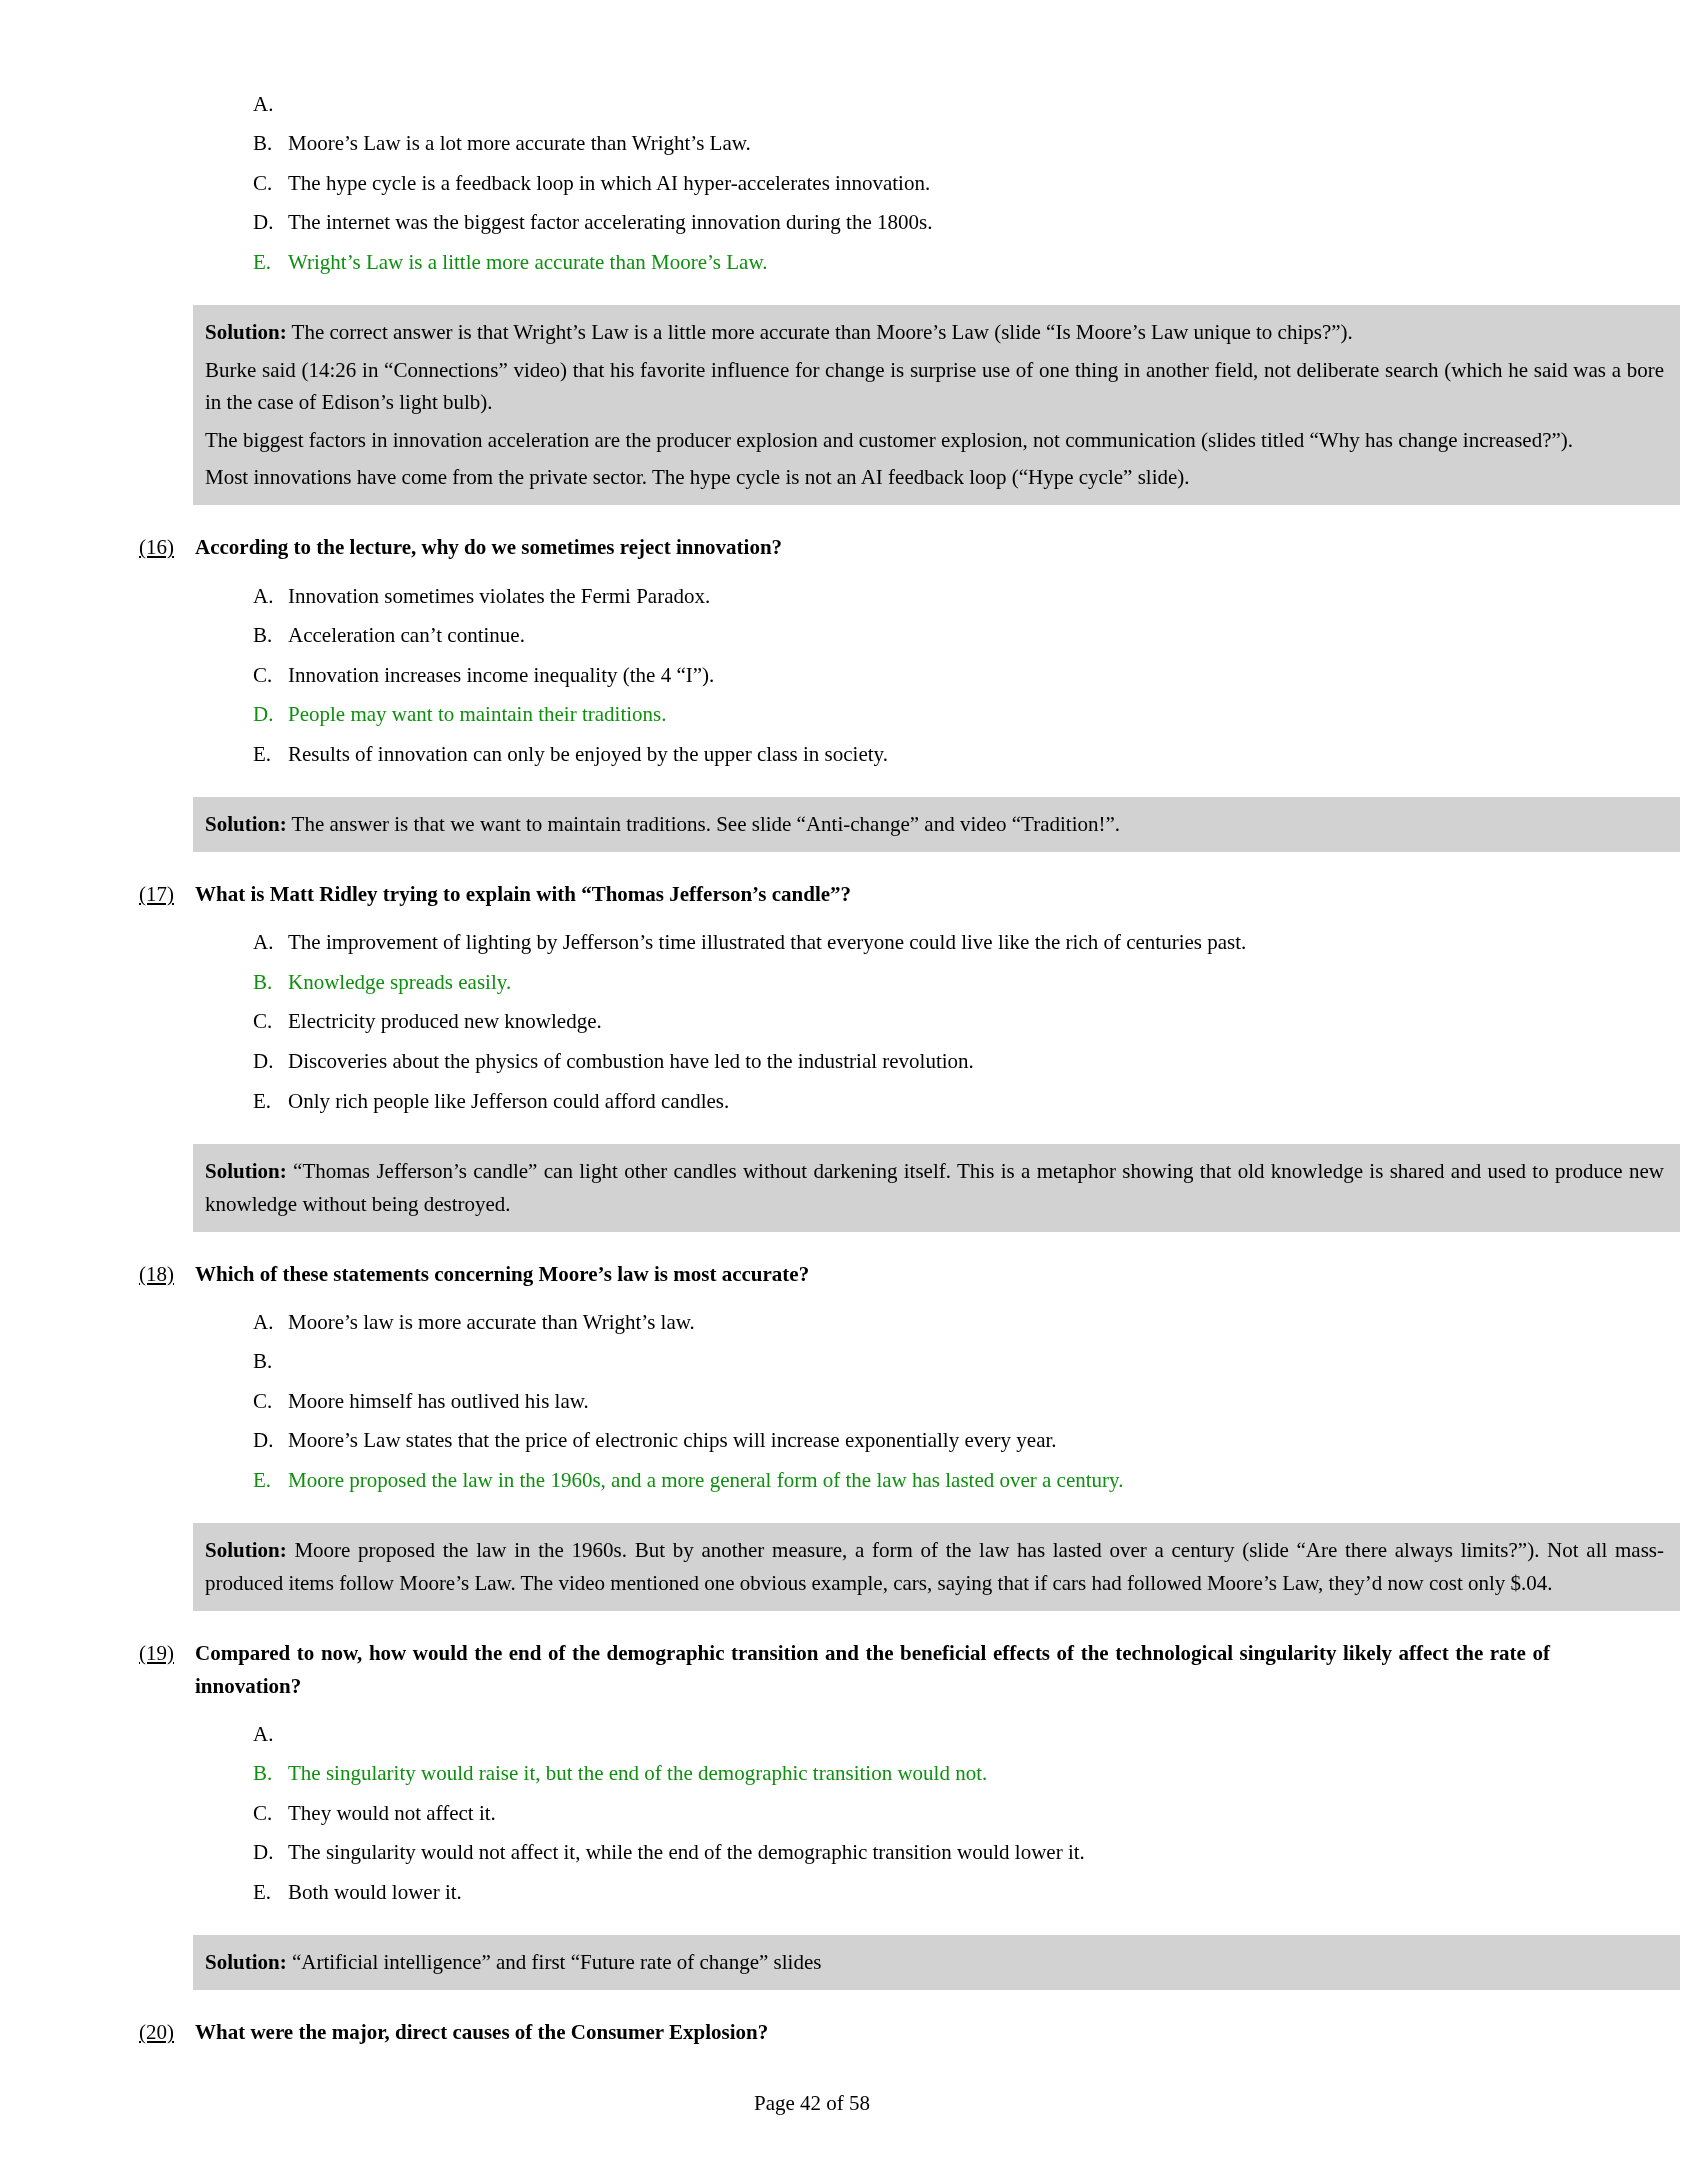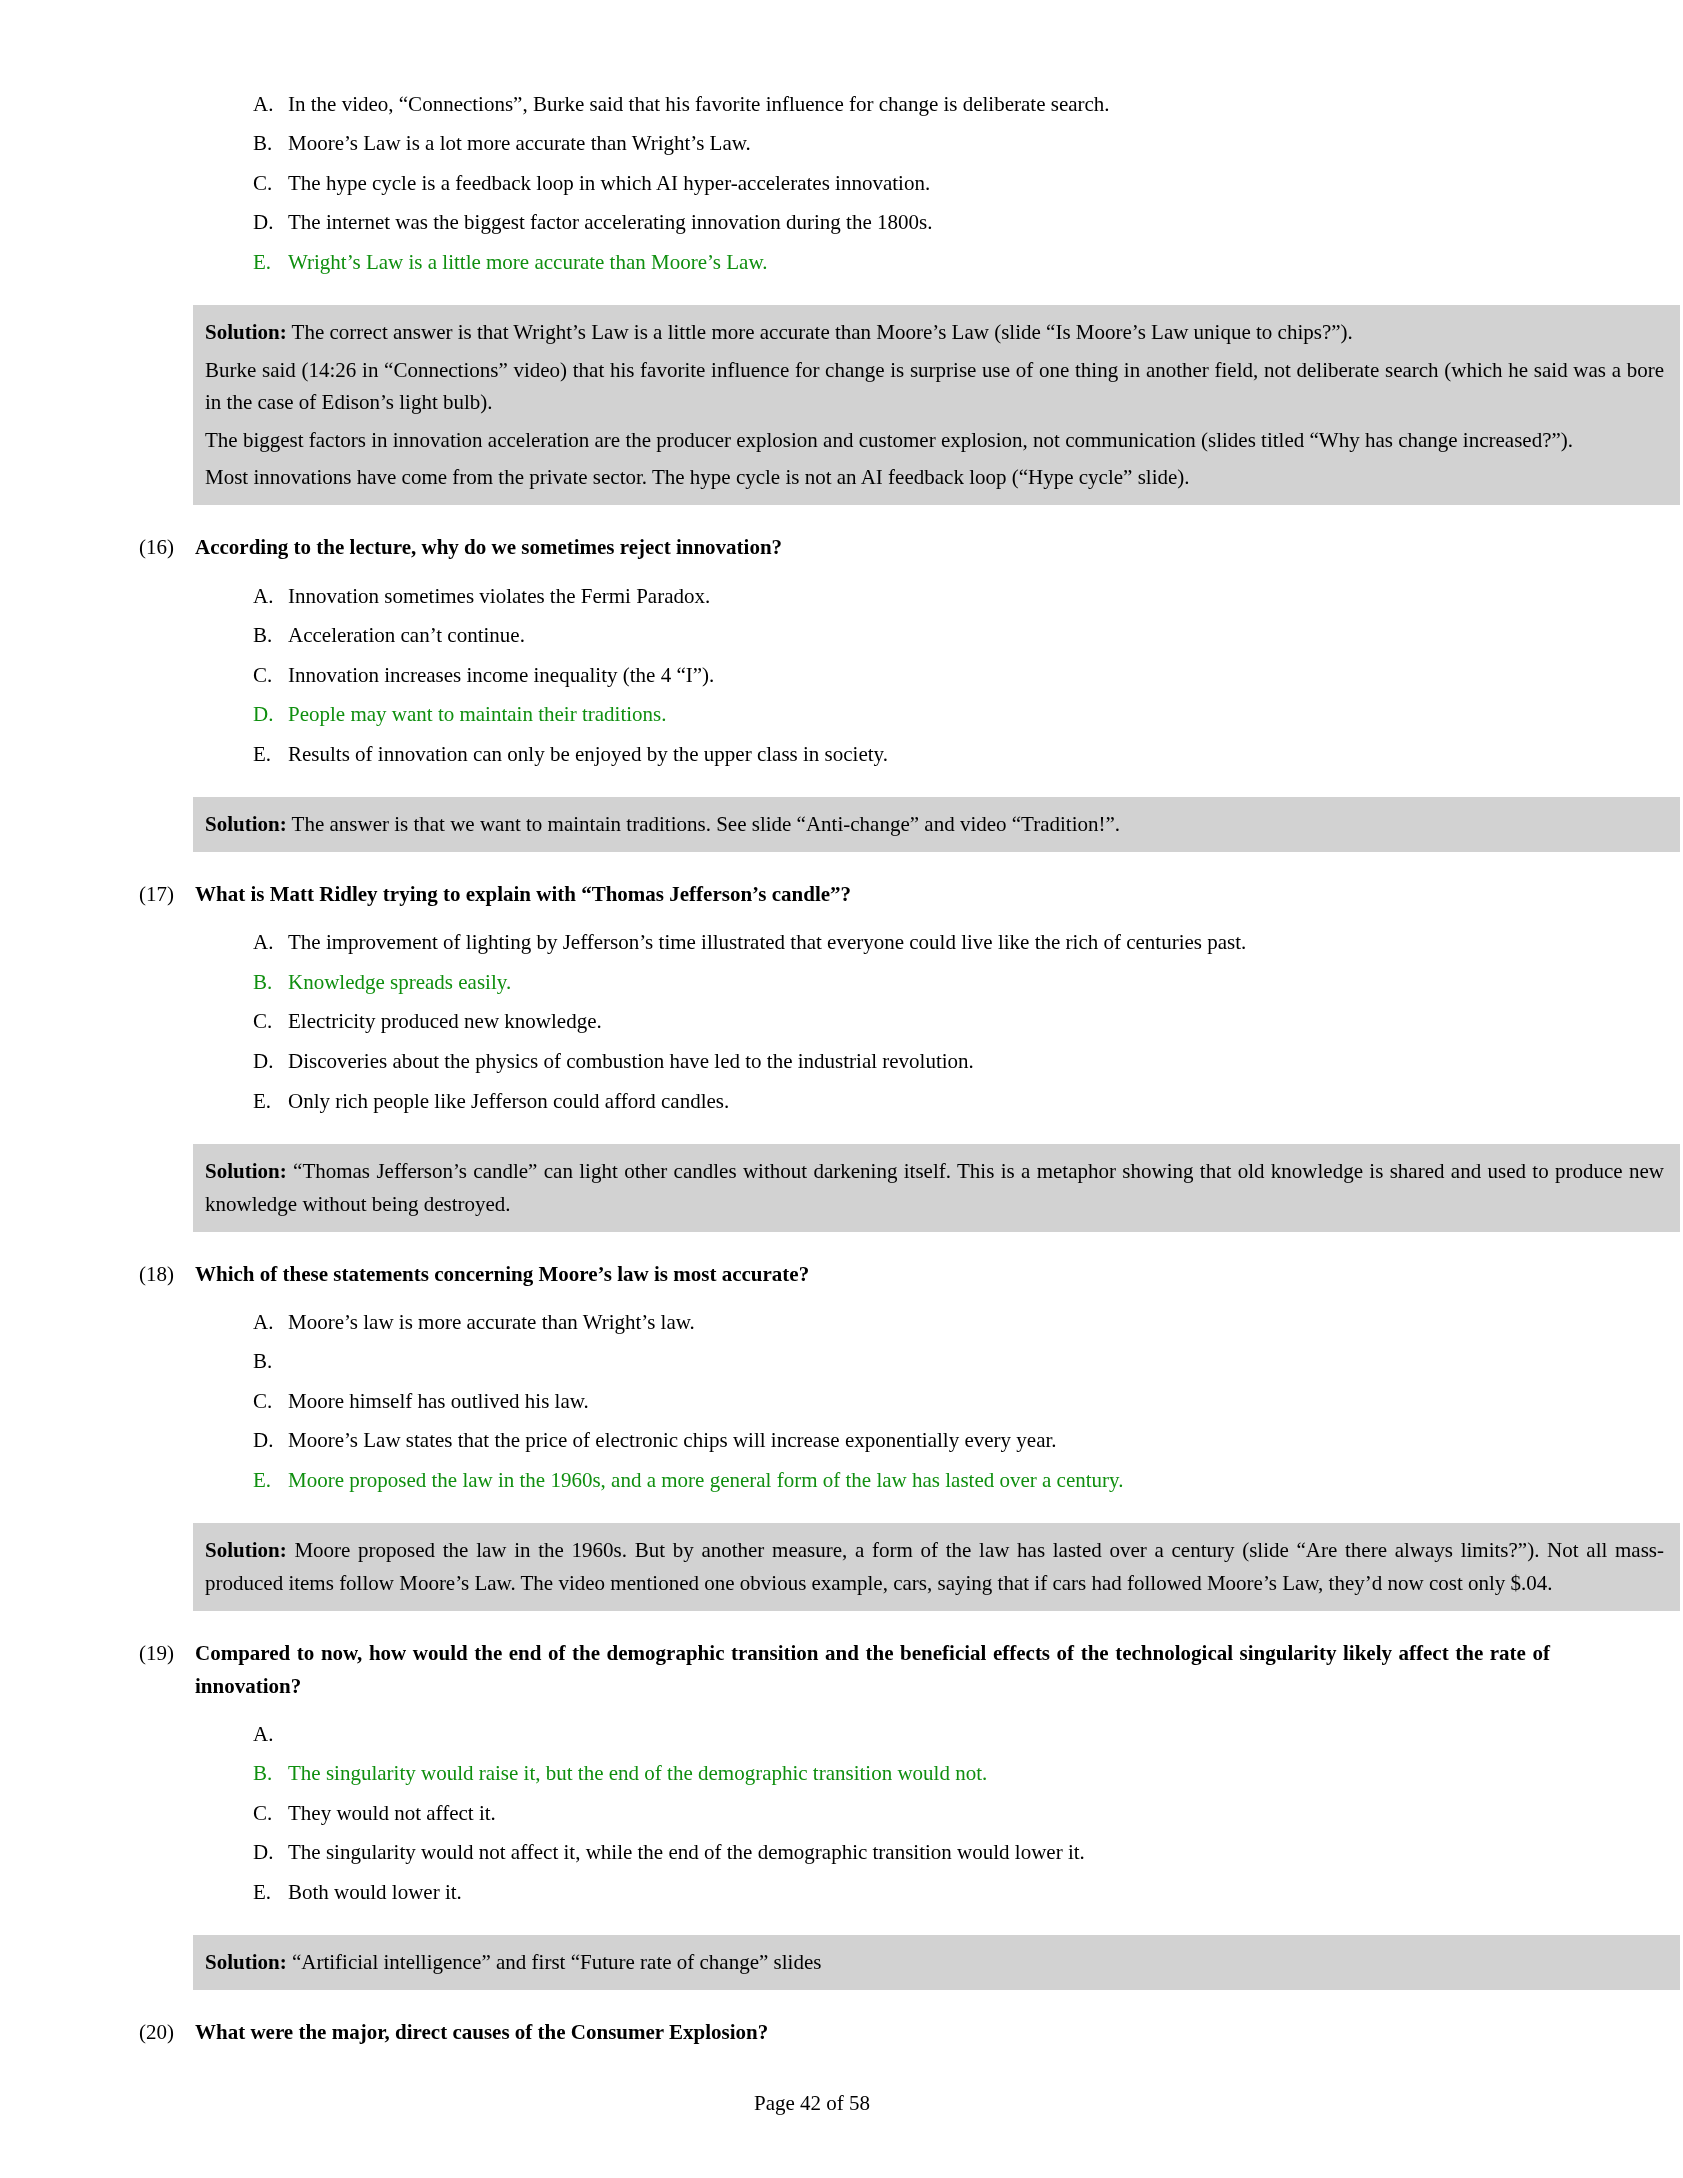--- a/index.html
+++ b/index.html
@@ -31,21 +31,21 @@
   .opt .letter { flex: 0 0 35px; }
   .opt .text { flex: 1; text-align: justify; }
   .opt.correct { color: var(--green, #0f8f0f); }
   
   .question {
     display: flex;
     align-items: baseline;
     margin: 26px 0 13px 0;
     line-height: 1.55;
   }
-  .question .qnum { flex: 0 0 56px; }
+  .question .qnum { flex: 0 0 56px; text-decoration: underline; }
   .question .qtext { flex: 1; text-align: justify; font-weight: bold; }
   
   .solution {
     background: var(--sol-bg, #d2d2d2);
     margin: 24px 0 0 54px;
     width: 1487px;
     padding: 9px 16px 9px 12px;
   }
   .sol-p {
     margin: 0;
@@ -64,21 +64,20 @@
   }
 </style>
 </head>
 <body>
 
 <div class="content">
 
   <ul class="opts">
     <li class="opt">
       <span class="letter">A.</span>
-      <span class="text">In the video, “Connections”, Burke said that his favorite influence for change is deliberate search.</span>
     </li>
     <li class="opt">
       <span class="letter">B.</span>
       <span class="text">Moore’s Law is a lot more accurate than Wright’s Law.</span>
     </li>
     <li class="opt">
       <span class="letter">C.</span>
       <span class="text">The hype cycle is a feedback loop in which AI hyper-accelerates innovation.</span>
     </li>
     <li class="opt">

